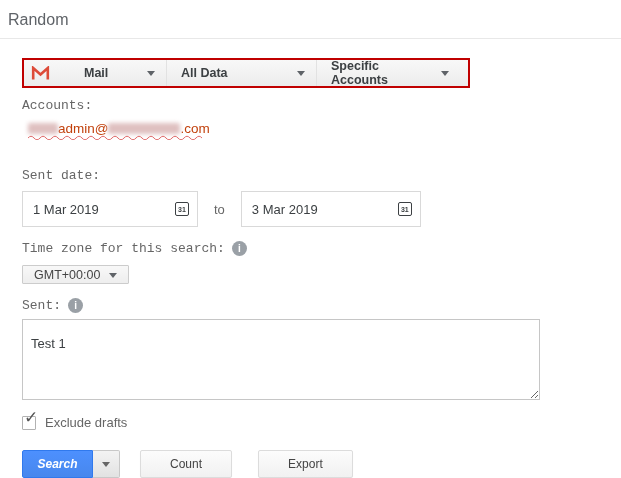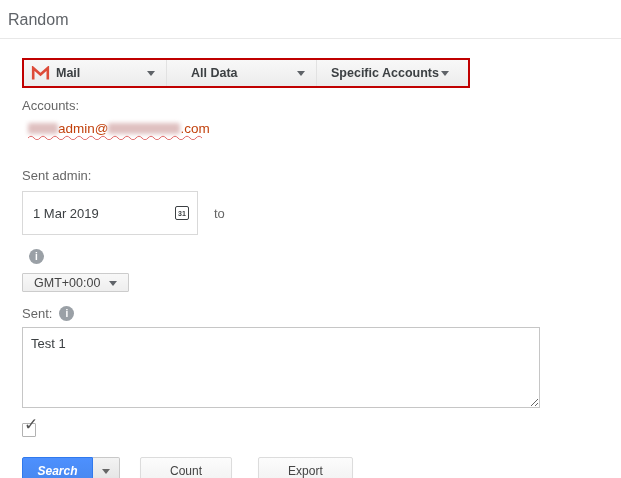--- a/index.html
+++ b/index.html
@@ -5,73 +5,73 @@
   * { box-sizing: border-box; margin: 0; padding: 0; }
   html, body { width: 621px; height: 478px; background: #ffffff;
     font-family: "Liberation Sans", "DejaVu Sans", sans-serif; }
   .page-title { font-size: 16px; color: #5f6368; padding: 11px 24px 9px 8px; }
   .top-divider { border-bottom: 1px solid #e8e8e8; width: 621px; }
 
   
   .toolbar { margin: 19px 0 0 22px; width: 448px; height: 30px;
     border: 2px solid #c00000; display: flex; align-items: stretch;
     background: linear-gradient(#f8f8f8, #ececec); }
-  .tb-seg { display: flex; align-items: center; cursor: pointer; }
+  .tb-seg { display: flex; align-items: center; cursor: pointer; gap: 28px; }
   .tb-seg.seg-mail { width: 142px; padding-left: 7px; }
-  .tb-seg.seg-data { width: 150px; padding-left: 24px; border-left: 1px solid #e2e2e2; }
+  .tb-seg.seg-data { width: 150px; padding-left: 14px; border-left: 1px solid #e2e2e2; }
   .tb-seg.seg-accounts { width: 144px; padding-left: 14px; border-left: 1px solid #e2e2e2; }
   .tb-label { font-size: 12.5px; font-weight: bold; color: #3c4043; }
   .seg-mail .tb-label { margin-left: 6px; }
   .caret { width: 0; height: 0; border-left: 4px solid transparent;
     border-right: 4px solid transparent; border-top: 5px solid #5f6368;
     margin-left: auto; margin-right: 11px; }
   .gmail-icon { display: inline-flex; }
 
   
-  .field-label { font-size: 13px; color: #666; }
+  .field-label { font-size: 13px; color: #666; font-family: Liberation Mono, monospace; }
   .label-row { display: flex; align-items: center; margin-left: 22px; }
   .info-icon { width: 15px; height: 15px; border-radius: 50%; background: #9aa0a6;
     color: #fff; font-size: 10px; font-weight: bold; display: inline-flex;
     align-items: center; justify-content: center; margin-left: 7px; cursor: pointer; }
 
   
   .accounts-label { margin: 10px 0 0 22px; }
   .email-line { margin: 7px 0 0 28px; font-size: 13.5px; color: #c2410c;
     display: inline-block; position: relative; line-height: 17px; }
   .redacted { display: inline-block; height: 11px; border-radius: 2px;
     background: #dfc0c0; filter: blur(2px); vertical-align: -1px; }
   .redacted.prefix { width: 30px; }
   .redacted.domain { width: 72px; }
   .wavy-underline { position: absolute; left: 0; bottom: -3px; }
 
   
   .sent-label { margin: 31px 0 0 22px; }
   .date-row { margin: 8px 0 0 22px; display: flex; align-items: center; }
-  .date-input { height: 44px; border: 1px solid #d9d9d9; background: #fff;
+  .date-input { height: 36px; border: 1px solid #d9d9d9; background: #fff;
     display: flex; align-items: center; padding: 0 8px 0 10px;
     font-size: 13px; color: #3c4043; cursor: text; }
   .date-input.from { width: 176px; }
   .date-input.to { width: 180px; }
   .cal-icon { margin-left: auto; width: 14px; height: 14px; border: 1px solid #3c4043;
     border-radius: 2px; font-size: 7px; font-weight: bold; color: #3c4043;
     display: flex; align-items: center; justify-content: center; cursor: pointer; }
   .to-sep { margin: 0 16px; font-size: 13px; color: #666; }
 
   
   .tz-row { margin-top: 14px; }
   .gmt-btn { margin: 9px 0 0 22px; height: 19px; display: inline-flex;
     align-items: center; padding: 0 11px; background: linear-gradient(#f8f8f8, #eeeeee);
     border: 1px solid #cccccc; border-radius: 1px; font-size: 12.5px; color: #444;
     cursor: pointer; }
   .gmt-btn .caret { margin: 1px 0 0 9px; }
 
   
   .terms-row { margin-top: 14px; }
   .terms-area { display: block; margin: 6px 0 0 22px; width: 518px; height: 81px;
-    border: 1px solid #c6c6c6; font-size: 13px; color: #3c4043; padding: 8px 8px;
+    border: 1px solid #c6c6c6; font-size: 13px; color: #3c4043; padding: 16px 8px;
     font-family: "Liberation Sans", "DejaVu Sans", sans-serif; resize: both;
     outline: none; background: #fff; }
 
   
   .cb-row { margin: 15px 0 0 22px; display: flex; align-items: center; }
   .checkbox { width: 14px; height: 14px; border: 1px solid #b2b2b2; background: #fff;
     border-radius: 1px; position: relative; cursor: pointer; flex: none; }
   .checkbox .checkmark { position: absolute; left: 1px; top: -8px; font-size: 17px;
     color: #555; line-height: 17px; }
   .cb-label { margin-left: 9px; font-size: 13px; color: #666; }
@@ -122,47 +122,53 @@
 </div>
 
 <div class="field-label accounts-label">Accounts:</div>
 <div class="email-line">
   <span class="redacted prefix"></span><span>admin@</span><span class="redacted domain"></span><span>.com</span>
   <svg class="wavy-underline" width="176" height="5" viewBox="0 0 176 5">
     <path d="M0 3 q3 -3.5 6 0 t6 0 t6 0 t6 0 t6 0 t6 0 t6 0 t6 0 t6 0 t6 0 t6 0 t6 0 t6 0 t6 0 t6 0 t6 0 t6 0 t6 0 t6 0 t6 0 t6 0 t6 0 t6 0 t6 0 t6 0 t6 0 t6 0 t6 0 t6 0" stroke="#e06a6a" stroke-width="1" fill="none"></path>
   </svg>
 </div>
 
-<div class="field-label sent-label">Sent admin:</div>
+<div class="field-label sent-label">Sent date:</div>
 <div class="date-row">
   <div class="date-input from">
     <span>1 Mar 2019</span>
     <span class="cal-icon">31</span>
   </div>
   <span class="to-sep">to</span>
+  <div class="date-input to">
+    <span>3 Mar 2019</span>
+    <span class="cal-icon">31</span>
+  </div>
 </div>
 
 <div class="label-row tz-row">
+  <span class="field-label">Time zone for this search:</span>
   <span class="info-icon">i</span>
 </div>
 <div class="gmt-btn">
   <span>GMT+00:00</span>
   <span class="caret"></span>
 </div>
 
 <div class="label-row terms-row">
   <span class="field-label">Sent:</span>
   <span class="info-icon">i</span>
 </div>
 <textarea class="terms-area" spellcheck="false" style="">Test 1</textarea>
 
 <div class="cb-row">
   <span class="checkbox">
     <span class="checkmark">✓</span>
   </span>
+  <span class="cb-label">Exclude drafts</span>
 </div>
 
 <div class="btn-row">
   <div class="btn-search">Search</div>
   <div class="btn-search-menu">
     <span class="caret"></span>
   </div>
   <div class="btn-plain btn-count">Count</div>
   <div class="btn-plain btn-export">Export</div>
 </div>

